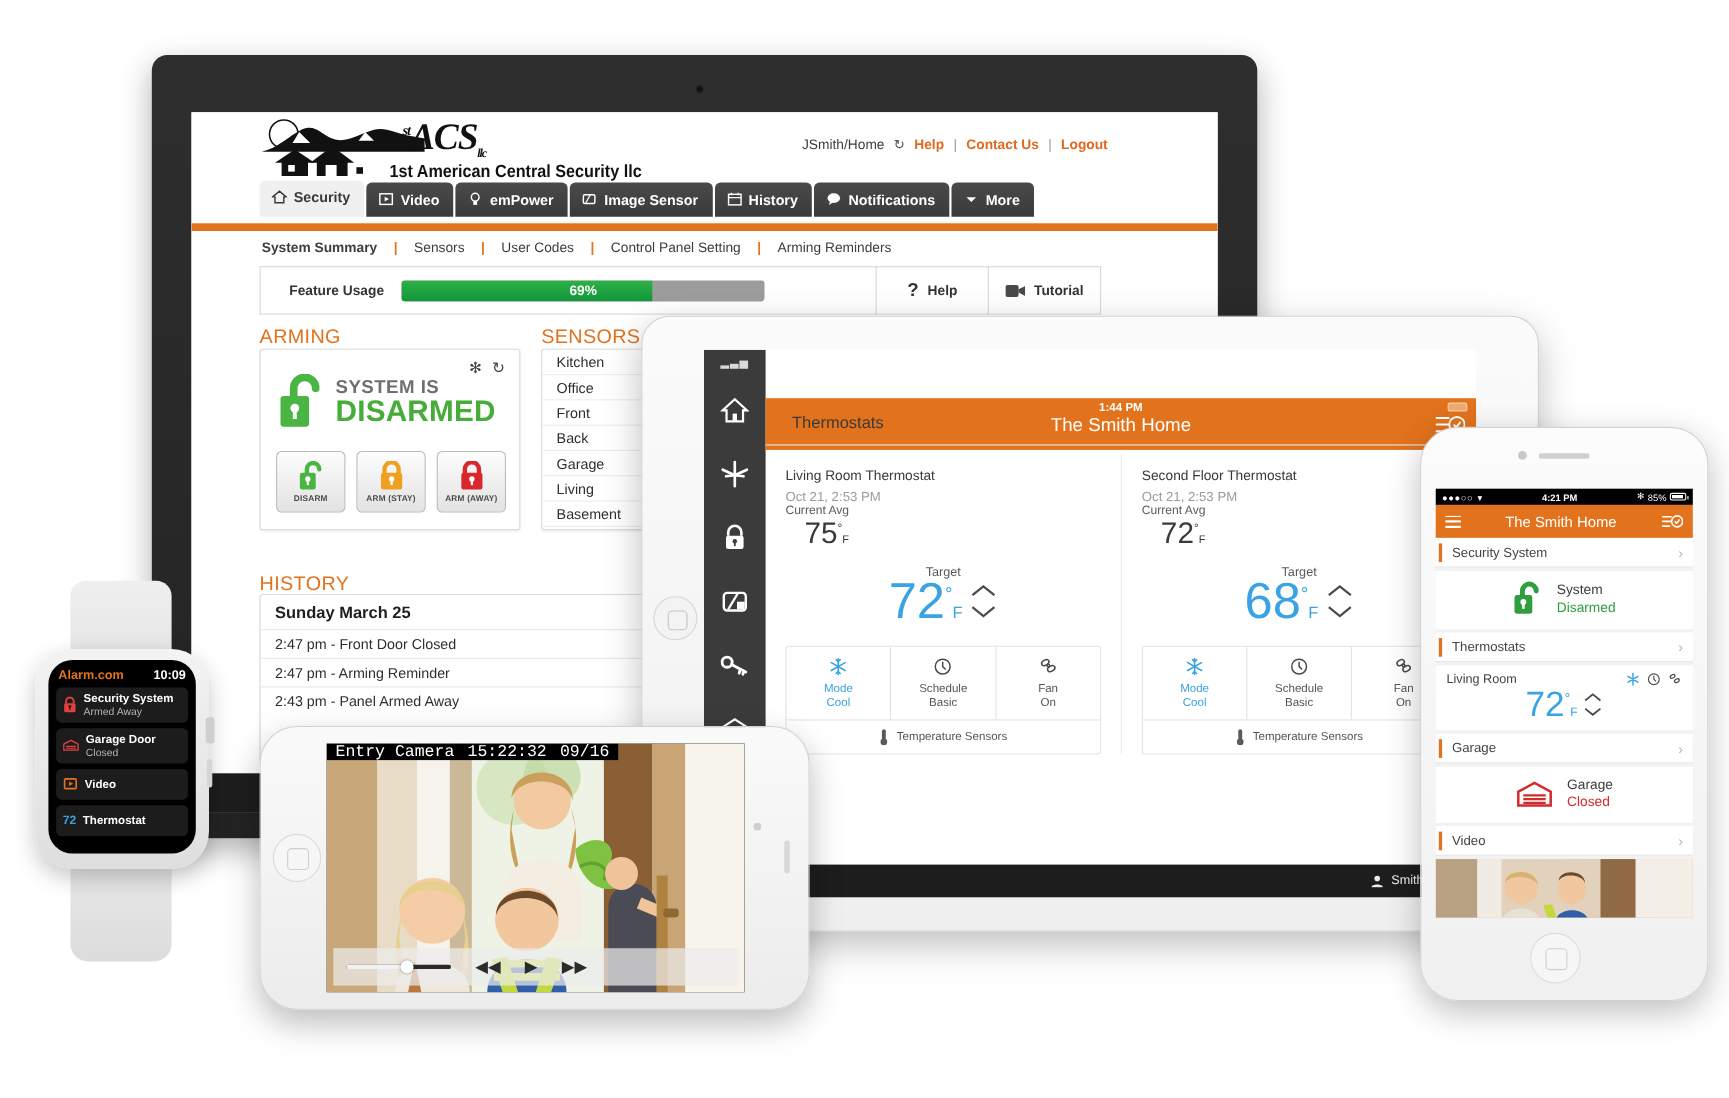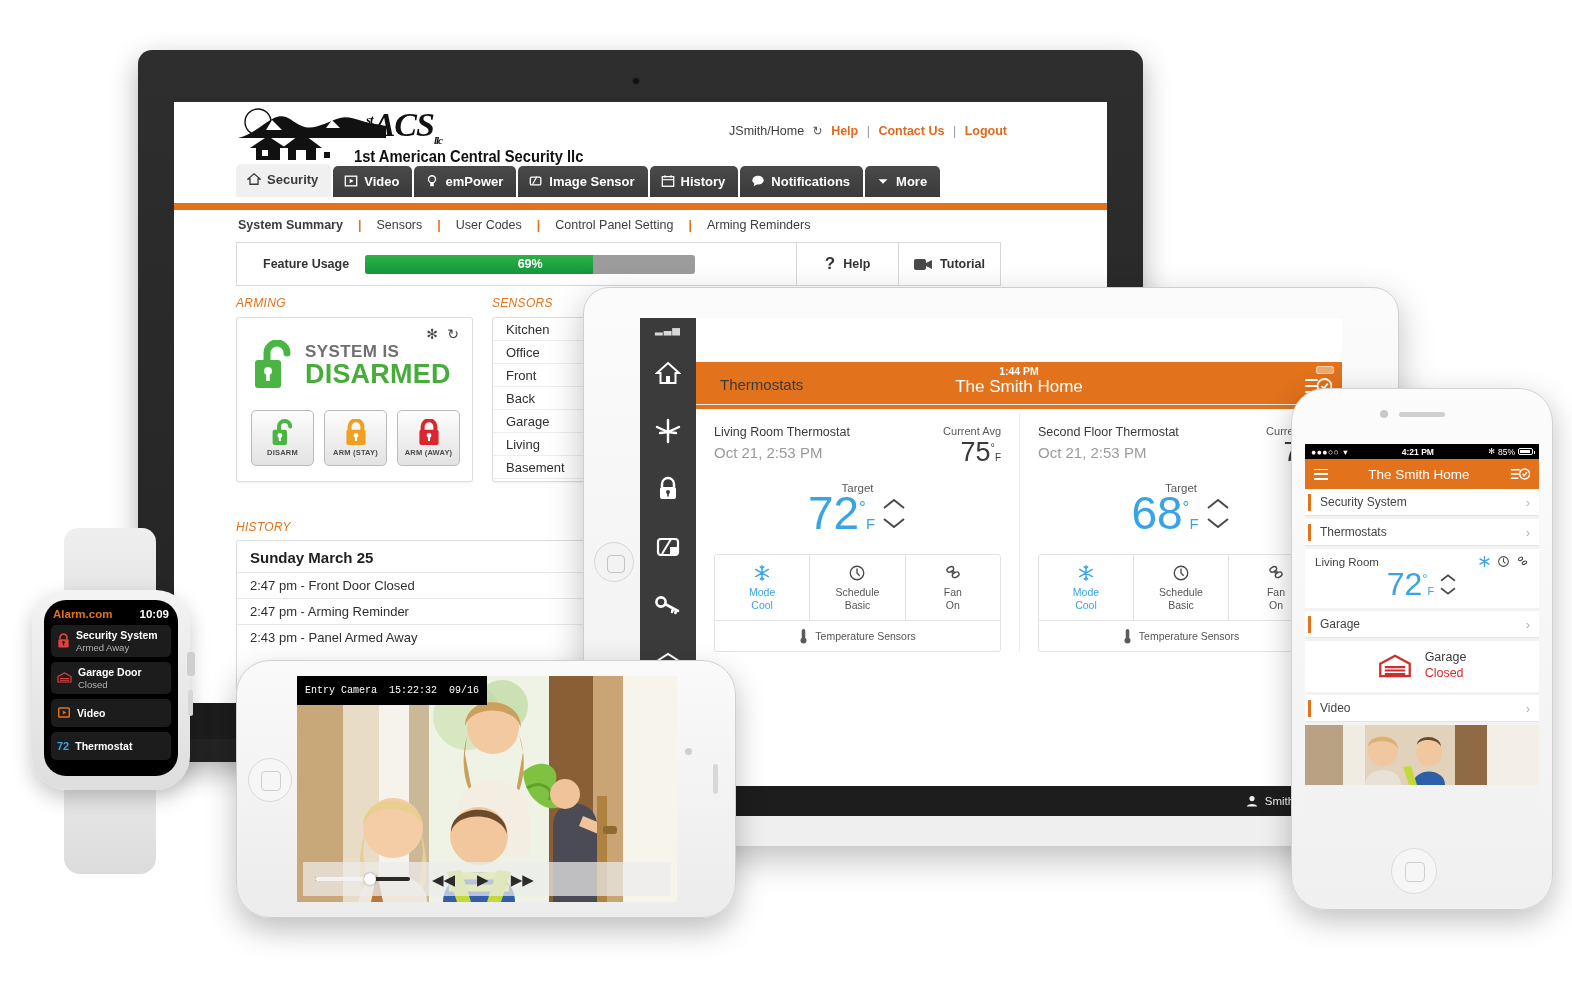--- a/index.html
+++ b/index.html
@@ -61,21 +61,21 @@
   .subnav .bar { color:#e2721c; font-weight:bold; margin:0 13px; }
 
   .usage-row { position:absolute; left:62px; top:140px; width:765px; height:44px; border:1px solid #d8d8d8; background:#fff; display:flex; align-items:center;padding-left:10px; }
   .usage-label { font-size:12.5px; font-weight:bold; color:#333; padding:0 16px; white-space:nowrap;}
   .usage-bar { position:relative; width:330px; height:19px; background:#9c9c9c; border-radius:3px; overflow:hidden; }
   .usage-fill { position:absolute; left:0; top:0; height:100%; background:linear-gradient(180deg,#2fb047,#11973a); }
   .usage-pct { position:absolute; left:0; top:0; width:100%; height:100%; display:flex; align-items:center; justify-content:center; font-size:12.5px; font-weight:bold; color:#fff; }
   .usage-btn { height:44px; flex:1; border-left:1px solid #d8d8d8; display:flex; align-items:center; justify-content:center; gap:8px; font-size:12.5px; font-weight:bold; color:#333; }
   .usage-spacer { flex:1; }
 
-  .sect-title { position:absolute; font-size:12px; color:#e2721c; letter-spacing:.3px; font-family:"Liberation Sans Narrow","Liberation Sans",sans-serif;font-style:italic; }
+  .sect-title { position:absolute; font-size:18px; color:#e2721c; letter-spacing:.3px; font-family:"Liberation Sans Narrow","Liberation Sans",sans-serif; }
   .card { position:absolute; background:#fff; border:1px solid #dcdcdc; border-radius:3px; box-shadow:0 1px 2px rgba(0,0,0,.06); }
 
   #arming-card { left:62px; top:215px; width:237px; height:165px; }
   .arm-gear { position:absolute; right:34px; top:8px; font-size:14px; color:#444; }
   .arm-refresh { position:absolute; right:13px; top:8px; font-size:14px; color:#444; }
   .arm-status { position:absolute; left:16px; top:22px; display:flex; align-items:center; gap:8px; }
   .lock-big { width:44px; height:52px; }
   .arm-status-text .l1 { font-size:17px; color:#6f6f6f; font-weight:bold; letter-spacing:.4px; line-height:1; font-family:"Liberation Sans Narrow","Liberation Sans",sans-serif;}
   .arm-status-text .l2 { font-size:27px; color:#46ac3a; font-weight:bold; letter-spacing:.2px; line-height:1.05; font-family:"Liberation Sans Narrow","Liberation Sans",sans-serif;}
   .arm-buttons { position:absolute; left:14px; top:92px; display:flex; gap:10px; }
@@ -110,23 +110,23 @@
   .t-battery { position:absolute; right:8px; top:4px; width:18px; height:8px; border:1px solid #f6cfae; border-radius:2px; background:#f0a96e;}
   .t-menu-icon { position:absolute; right:10px; top:13px; width:28px; height:22px; }
   .t-section { position:absolute; left:56px; top:47px; width:646px; }
   .t-section-hd { display:flex; align-items:center; height:40px; border-bottom:1px solid #e6e6e6; }
   .t-section-hd .accent { width:4px; height:24px; background:#e2721c; margin:0 14px 0 6px; }
   .t-section-hd .lbl { font-size:15px; color:#3a3a3a; }
 
   .t-thermos { position:absolute; left:56px; top:95px; width:646px; display:flex; }
   .t-thermo { width:323px; padding:12px 18px 0 18px; position:relative;}
   .t-thermo + .t-thermo { border-left:1px solid #ececec; }
-  .t-th-head { display:flex; justify-content:space-between; align-items:flex-start; }
+  .t-th-head { display:flex; justify-content:space-between; align-items:flex-start;flex-direction:column; }
   .t-th-name { font-size:12.5px; color:#3a3a3a; }
-  .t-th-date { font-size:15px; color:#9b9b9b; margin-top:5px; }
+  .t-th-date { font-size:12px; color:#9b9b9b; margin-top:5px; }
   .t-th-avg-lbl { font-size:11px; color:#5a5a5a; text-align:right;}
   .t-th-avg-val { font-size:27px; color:#3a3a3a; text-align:right; line-height:1; margin-top:2px;}
   .t-th-avg-val sup { font-size:11px; }
   .t-th-avg-val sub { font-size:10px; vertical-align:baseline; }
   .t-target-lbl { text-align:center; font-size:11.5px; color:#5a5a5a; margin-top:16px; }
   .t-target-row { display:flex; align-items:center; justify-content:center; gap:6px; margin-top:-4px;}
   .t-target-val { font-size:46px; color:#3aa3e3; line-height:1; font-weight:300;}
   .t-target-val sup { font-size:17px; }
   .t-target-val sub { font-size:15px; vertical-align:baseline; }
   .t-arrows { display:flex; flex-direction:column; gap:5px; color:#4a4a4a; }
@@ -196,21 +196,21 @@
   .w-thermo-num { color:#3aa3e3; font-size:11px; font-weight:bold;}
 
   
   .phone-v { position:absolute; left:236px; top:660px; width:500px; height:258px; }
   .phone-v-body { position:absolute; inset:0; background:linear-gradient(180deg,#fafafa,#ececec); border:1px solid #d0d0d0; border-radius:34px; box-shadow:0 12px 30px rgba(0,0,0,.26);}
   .phone-v-screen { position:absolute; left:61px; top:16px; width:380px; height:226px; background:#000; overflow:hidden;}
   .phone-v-home { position:absolute; left:12px; top:98px; width:44px; height:44px; border-radius:50%; background:#f6f6f6; border:1.5px solid #dadada;}
   .phone-v-home::after{ content:""; position:absolute; left:12px; top:12px; width:18px; height:18px; border-radius:4px; border:1.4px solid #cfcfcf;}
   .phone-v-speaker { position:absolute; right:18px; top:104px; width:5px; height:30px; background:#d8d8d8; border-radius:3px;}
   .phone-v-cam { position:absolute; right:44px; top:88px; width:7px; height:7px; border-radius:50%; background:#cfcfcf;}
-  .cam-overlay { position:absolute; left:0; top:0; height:29px; background:#000; color:#fff; font-family:"Liberation Mono", monospace; font-size:10px; display:flex; align-items:center; gap:12px; padding:2px 8px; z-index:4;}
+  .cam-overlay { position:absolute; left:0; top:0; height:15px; background:#000; color:#fff; font-family:"Liberation Mono", monospace; font-size:15px; display:flex; align-items:center; gap:12px; padding:2px 8px; z-index:4;}
   .cam-scene { position:absolute; inset:0; }
   .vid-controls { position:absolute; left:6px; right:6px; bottom:6px; height:34px; background:rgba(235,235,235,.72); display:flex; align-items:center; padding:0 12px; gap:22px; z-index:5;}
   .vid-seek { position:relative; width:95px; height:4px; background:#2a2a2a; border-radius:2px;}
   .vid-seek .done { position:absolute; left:0; top:0; height:4px; width:58%; background:#f2f2f2; border-radius:2px;}
   .vid-seek .knob { position:absolute; left:52%; top:-4px; width:12px; height:12px; border-radius:50%; background:#fff; box-shadow:0 0 2px rgba(0,0,0,.5);}
   .vid-btn { color:#2b2b2b; font-size:15px; line-height:1;}
 
   .svg-icon { display:block; }
 </style>
 </head>
@@ -659,20 +659,34 @@
           <circle cx="20.5" cy="11" r="7" fill="none" stroke="#fff" stroke-width="2"></circle>
           <path d="M17.5 11 L19.8 13.4 L23.8 8.6" stroke="#fff" stroke-width="2" fill="none"></path>
         </svg>
       </div>
 
       <div class="p-sec-hd">
         <div class="accent"></div>
         <div class="lbl">Security System</div>
         <div class="chev">›</div>
       </div>
+      <div class="p-card">
+        <div class="p-row-center">
+          <svg width="27" height="33" viewBox="0 0 30 34">
+            <path d="M10 13 L10 9 A7 7 0 0 1 24 9" fill="none" stroke="#2f9e3f" stroke-width="5" stroke-linecap="round"></path>
+            <rect x="2" y="13" width="18" height="19" rx="2.5" fill="#2f9e3f"></rect>
+            <circle cx="11" cy="20" r="3" fill="#fff"></circle>
+              <rect x="9.7" y="21" width="2.6" height="6" fill="#fff"></rect>
+          </svg>
+          <div>
+            <div class="p-stat-l1">System</div>
+            <div class="p-stat-l2">Disarmed</div>
+          </div>
+        </div>
+      </div>
 
       <div class="p-sec-hd">
         <div class="accent"></div>
         <div class="lbl">Thermostats</div>
         <div class="chev">›</div>
       </div>
       <div class="p-card">
         <div class="p-thermo-row">
           <span class="p-thermo-name">Living Room</span>
           <span class="p-thermo-icons">

